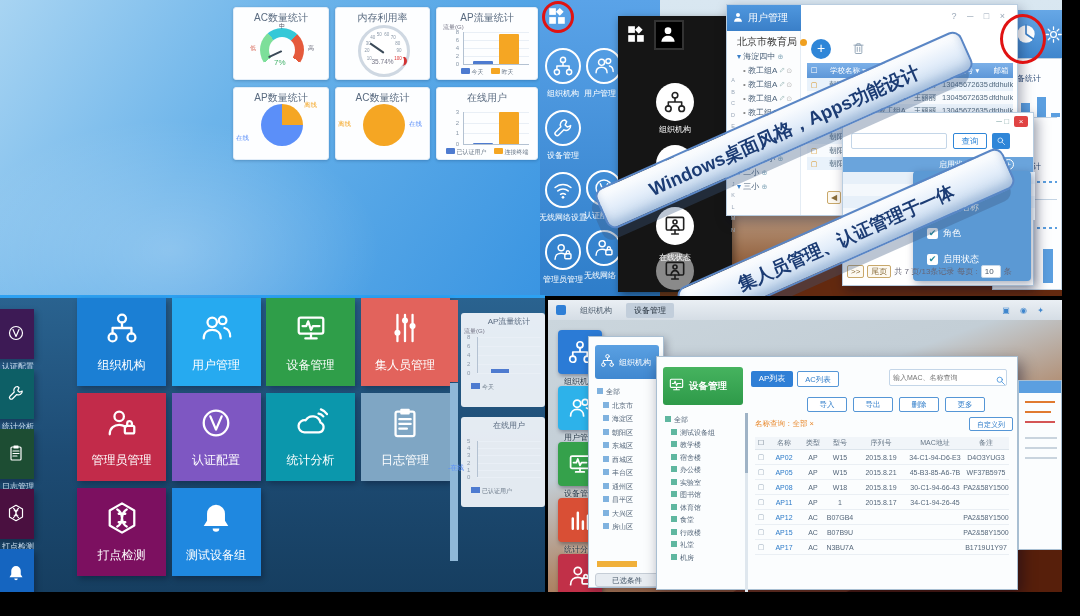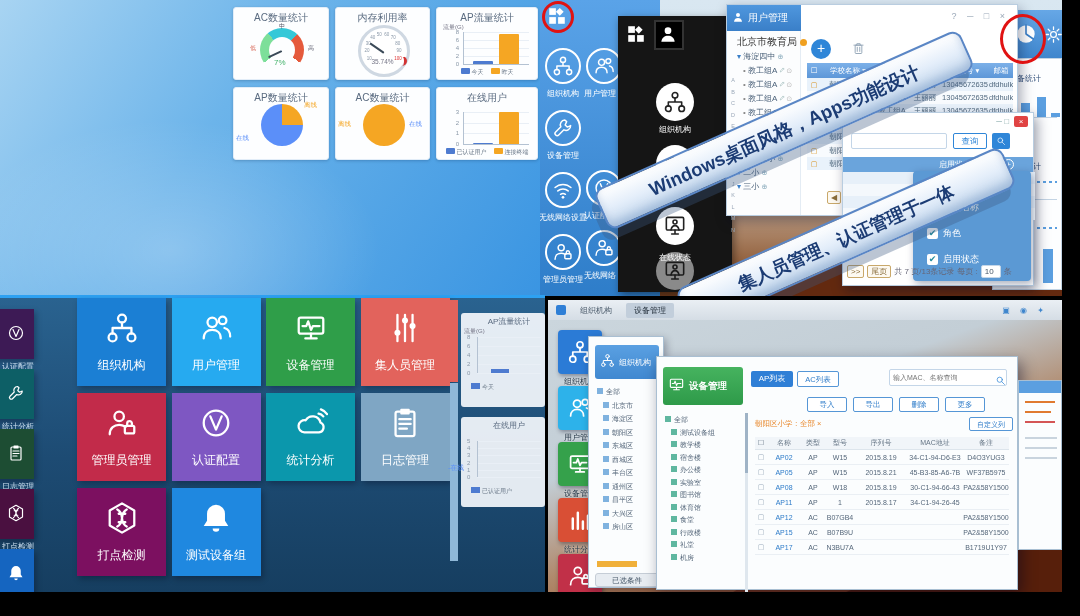--- a/index.html
+++ b/index.html
@@ -723,21 +723,21 @@
       <span class="abs" style="left:338px;top:15px" id="brdev-mag"><svg width="11" height="11" viewBox="0 0 36 36" fill="none" stroke="#2f86d8" stroke-width="2.4" stroke-linecap="round" stroke-linejoin="round">
             <circle cx="15.5" cy="15.5" r="8.5"></circle>
             <path d="M22 22l9 9"></path>
           </svg></span>
       <div id="brdev-btns">
           <div class="btn-o" style="position: absolute; left: 150px; top: 40px; width: 40px; height: 15px; line-height: 14px; text-align: center;">导入</div>
           <div class="btn-o" style="position: absolute; left: 196px; top: 40px; width: 40px; height: 15px; line-height: 14px; text-align: center;">导出</div>
           <div class="btn-o" style="position: absolute; left: 242px; top: 40px; width: 40px; height: 15px; line-height: 14px; text-align: center;">删除</div>
           <div class="btn-o" style="position: absolute; left: 288px; top: 40px; width: 40px; height: 15px; line-height: 14px; text-align: center;">更多</div>
         </div>
-      <div class="abs" style="left:98px;top:62px;font-size:7.5px;color:#e8872a">朝阳区小学：全部 ×</div>
+      <div class="abs" style="left:98px;top:62px;font-size:7.5px;color:#e8872a">名称查询：全部 ×</div>
       <div class="abs btn-o" style="left:312px;top:60px;width:44px;height:14px;line-height:13px;font-size:7px">自定义列</div>
       <div id="brdev-tree">
           <div class="brtree" style="position: absolute; left: 8px; top: 58px;"><span style="display:inline-block;width:6px;height:6px;background:#5fb7a0;margin-right:3px"></span>全部</div>
           <div class="brtree" style="position: absolute; left: 14px; top: 70.5px;"><span style="display:inline-block;width:6px;height:6px;background:#5fb7a0;margin-right:3px"></span>测试设备组</div>
           <div class="brtree" style="position: absolute; left: 14px; top: 83px;"><span style="display:inline-block;width:6px;height:6px;background:#5fb7a0;margin-right:3px"></span>教学楼</div>
           <div class="brtree" style="position: absolute; left: 14px; top: 95.5px;"><span style="display:inline-block;width:6px;height:6px;background:#5fb7a0;margin-right:3px"></span>宿舍楼</div>
           <div class="brtree" style="position: absolute; left: 14px; top: 108px;"><span style="display:inline-block;width:6px;height:6px;background:#5fb7a0;margin-right:3px"></span>办公楼</div>
           <div class="brtree" style="position: absolute; left: 14px; top: 120.5px;"><span style="display:inline-block;width:6px;height:6px;background:#5fb7a0;margin-right:3px"></span>实验室</div>
           <div class="brtree" style="position: absolute; left: 14px; top: 133px;"><span style="display:inline-block;width:6px;height:6px;background:#5fb7a0;margin-right:3px"></span>图书馆</div>
           <div class="brtree" style="position: absolute; left: 14px; top: 145.5px;"><span style="display:inline-block;width:6px;height:6px;background:#5fb7a0;margin-right:3px"></span>体育馆</div>

